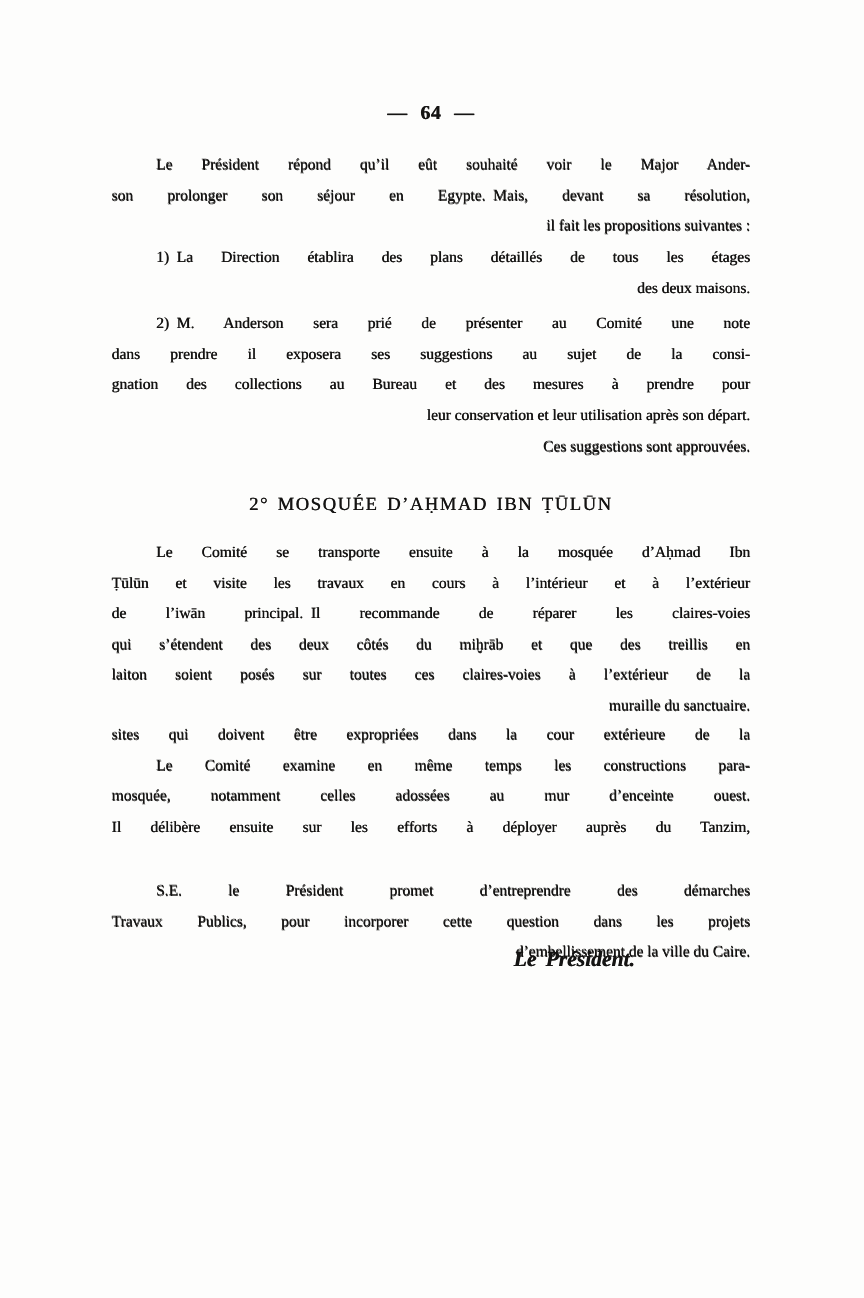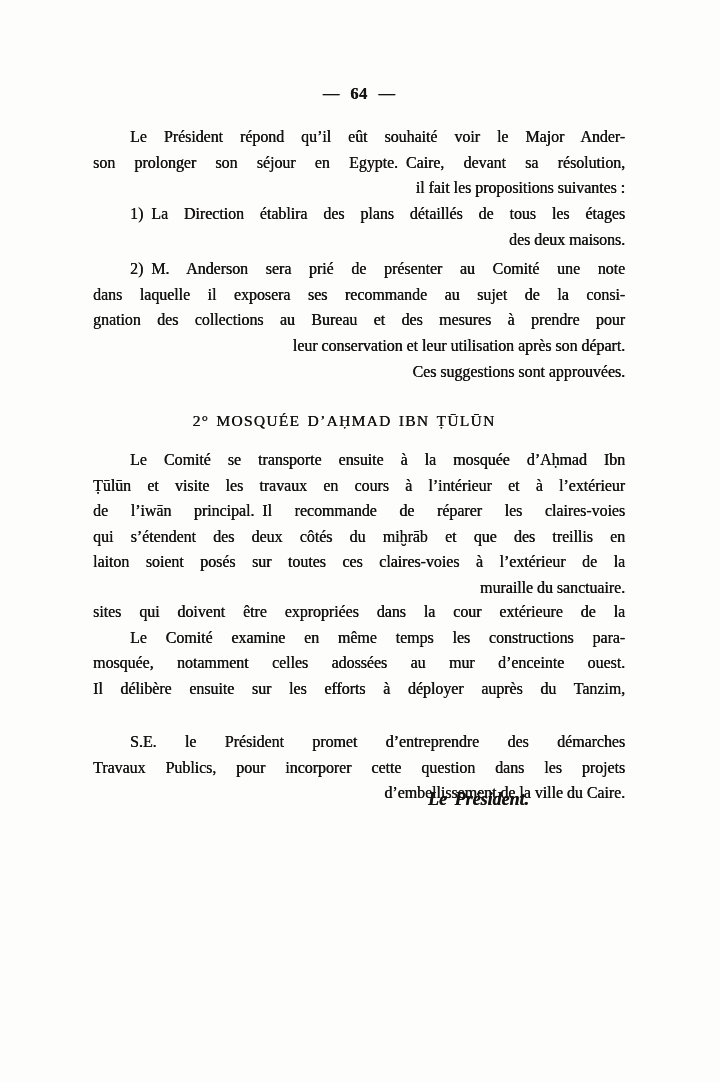--- a/index.html
+++ b/index.html
@@ -21,30 +21,30 @@
     left: 93px; width: 532px; top: 84px;
     text-align: center;
     font-size: 16.5px;
     font-weight: bold;
     letter-spacing: 0.5px;
     word-spacing: 6px;
   }
   .block {
     position: absolute;
     left: 93px; width: 532px;
-    font-size: 16px;
+    font-size: 13px;
     line-height: 25.5px;
     letter-spacing: -0.05px;
   }
   .line { text-align: justify; text-align-last: justify; }
   .line.end { text-align: right; text-align-last: auto; }
   .line.ind { text-indent: 37px; }
   .heading {
     position: absolute;
-    left: 78px; width: 532px; top: 410px;
+    left: 93px; width: 532px; top: 410px;
     text-align: center;
     font-size: 15.5px;
     line-height: 22px;
     letter-spacing: 1.3px;
     word-spacing: 2px;
   }
   .signature {
     position: absolute;
     right: 127px; top: 787px;
     font-size: 18px;
@@ -56,32 +56,32 @@
 </style>
 </head>
 <body>
 
 <div class="page">
 
   <div class="pageno ink">— 64 —</div>
 
   <div class="block ink" style="top:124px">
     <div class="line ind">Le Président répond qu’il eût souhaité voir le Major Ander-</div>
-    <div class="line">son prolonger son séjour en Egypte. Caire, devant sa résolution,</div>
+    <div class="line">son prolonger son séjour en Egypte. Mais, devant sa résolution,</div>
     <div class="line end">il fait les propositions suivantes :</div>
   </div>
 
   <div class="block ink" style="top:201px">
     <div class="line ind">1) La Direction établira des plans détaillés de tous les étages</div>
     <div class="line end">des deux maisons.</div>
   </div>
 
   <div class="block ink" style="top:256px">
     <div class="line ind">2) M. Anderson sera prié de présenter au Comité une note</div>
-    <div class="line">dans laquelle il exposera ses recommande au sujet de la consi-</div>
+    <div class="line">dans prendre il exposera ses suggestions au sujet de la consi-</div>
     <div class="line">gnation des collections au Bureau et des mesures à prendre pour</div>
     <div class="line end">leur conservation et leur utilisation après son départ.</div>
   </div>
 
   <div class="block ink" style="top:359px">
     <div class="line end ind">Ces suggestions sont approuvées.</div>
   </div>
 
   <div class="heading ink">2° MOSQUÉE D’AḤMAD IBN ṬŪLŪN</div>
 

